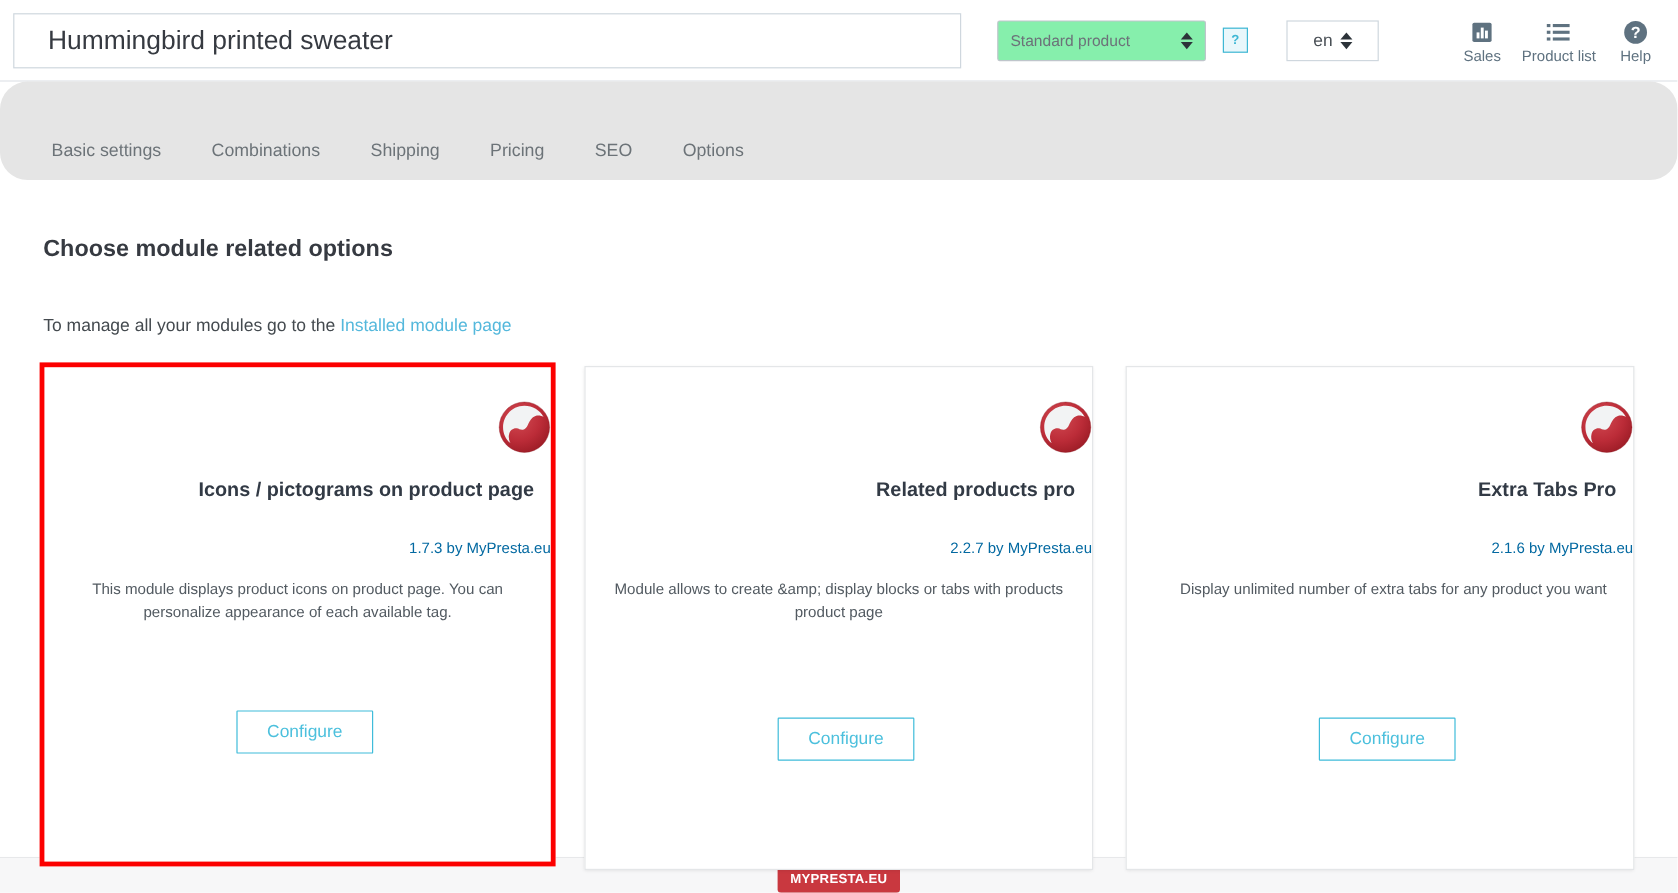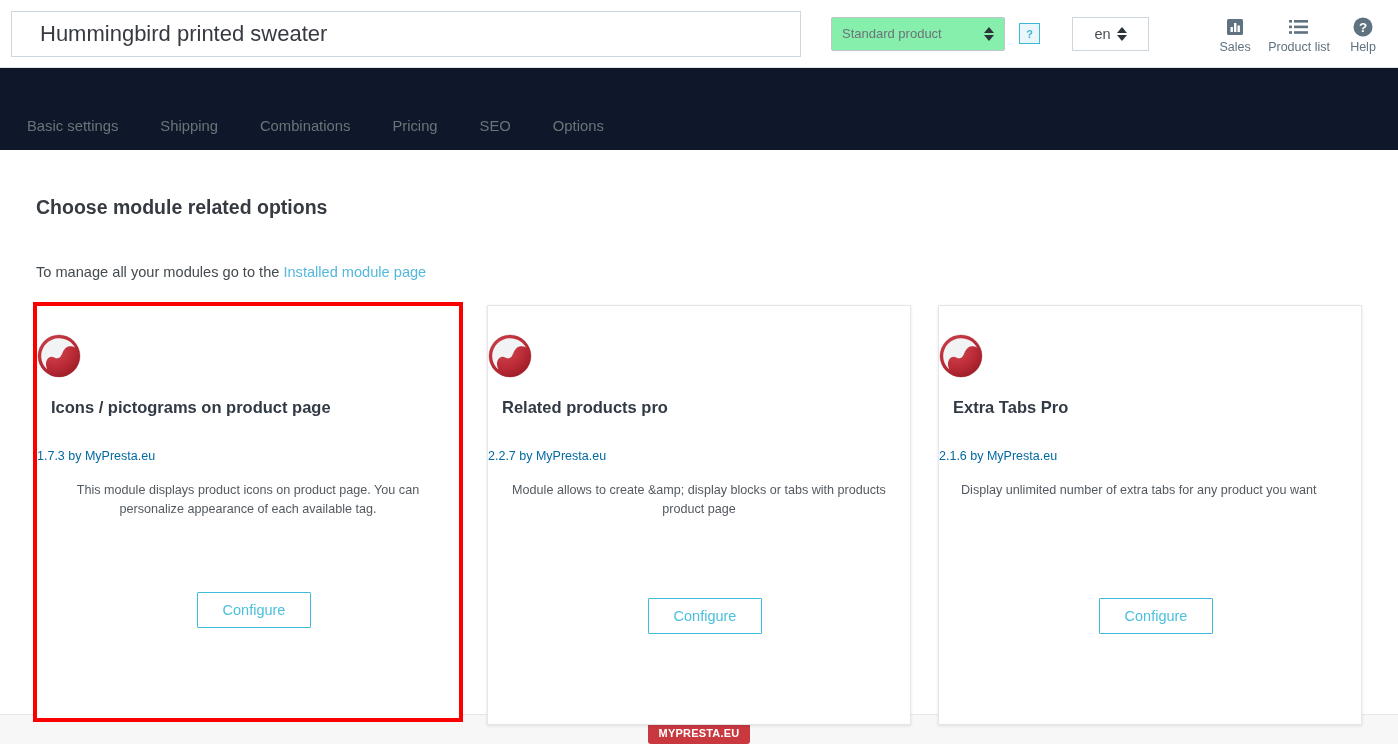--- a/index.html
+++ b/index.html
@@ -116,25 +116,26 @@
     font-size: 12.5px;
     cursor: pointer;
     min-width: 38px;
   }
   .hdr-action .ic { height: 24px; display: flex; align-items: center; justify-content: center; margin-bottom: 1px; }
   .hdr-action .lab { white-space: nowrap; }
 
   
   .tabbar {
     height: 82px;
-    background: #0f172a;
+    background: #e5e5e5;
     display: flex;
     align-items: flex-end;
-    padding-left: 6px;
-    position: relative;
+    padding-left: 22px;
+    position: relative;
+    border-radius: 23px;
   }
   .tab {
     padding: 0 21px;
     height: 48px;
     line-height: 48px;
     font-size: 14.8px;
     color: #6c7378;
     cursor: pointer;
     background: transparent;
     position: relative;
@@ -181,21 +182,21 @@
   }
   .card {
     flex: 1;
     background: #ffffff;
     border: 1px solid #e4e6e8;
     box-shadow: 0 1px 3px rgba(0,0,0,0.10);
     height: 420px;
     position: relative;
     display: flex;
     flex-direction: column;
-    align-items: flex-start;
+    align-items: flex-end;
     padding-top: 28px;
   }
   .card.highlighted {
     border: 4px solid #fc0000;
     box-shadow: none;
     margin: -3px;
   }
   .card-logo { margin-bottom: 16px; }
   .card-title {
     font-size: 16.5px;
@@ -323,22 +324,22 @@
         </span>
         <span class="lab">Help</span>
       </div>
 
     </div>
   </div>
 </div>
 
 <div class="tabbar">
   <div class="tab">Basic settings</div>
+  <div class="tab">Combinations</div>
   <div class="tab">Shipping</div>
-  <div class="tab">Combinations</div>
   <div class="tab">Pricing</div>
   <div class="tab">SEO</div>
   <div class="tab">Options</div>
 </div>
 
 <div class="panel">
   <div class="panel-inner">
 
     <h2>Choose module related options</h2>
 

